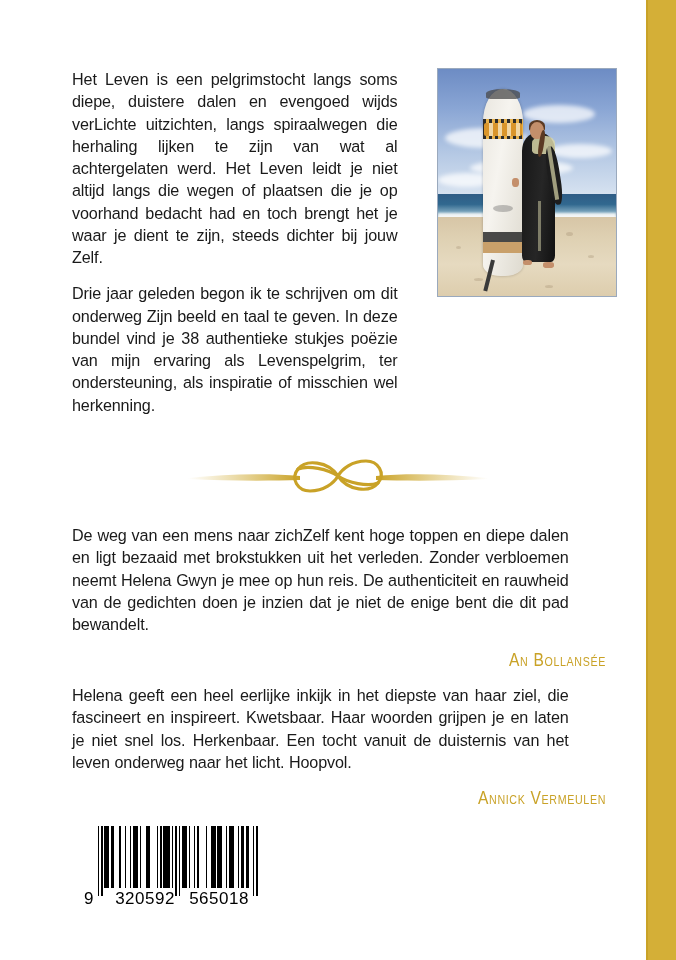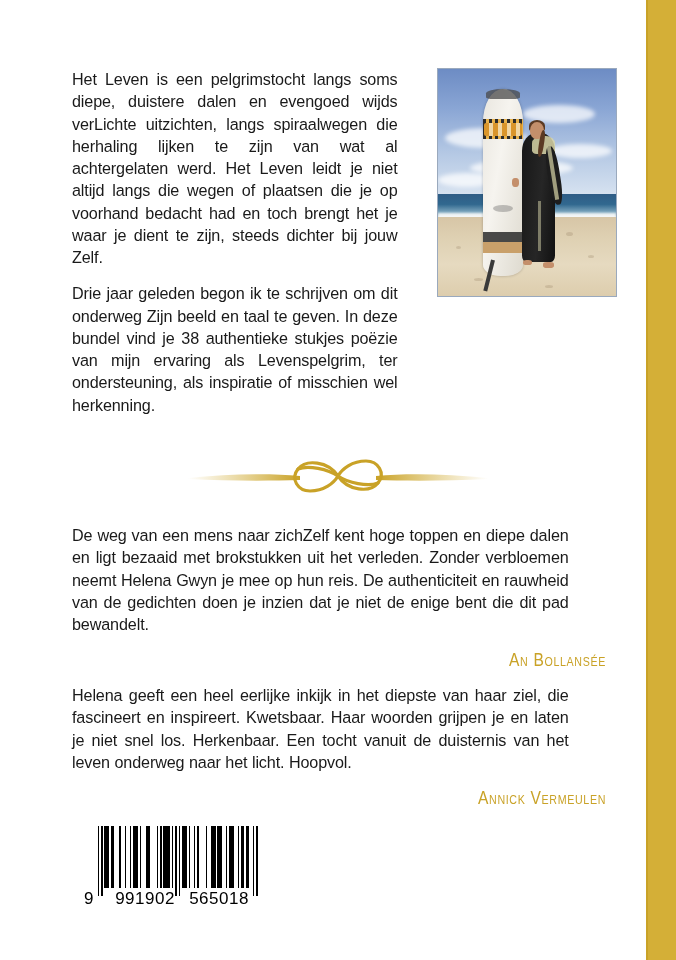--- a/index.html
+++ b/index.html
@@ -517,18 +517,18 @@
         <div class="bar short" style="width: 1.69231px; background: rgb(0, 0, 0);"></div>
         <div class="bar short" style="width: 1.69231px; background: rgb(0, 0, 0);"></div>
         <div class="bar short" style="width: 1.69231px; background: transparent;"></div>
         <div class="bar short" style="width: 1.69231px; background: transparent;"></div>
         <div class="bar" style="width: 1.69231px; background: rgb(0, 0, 0);"></div>
         <div class="bar" style="width: 1.69231px; background: transparent;"></div>
         <div class="bar" style="width: 1.69231px; background: rgb(0, 0, 0);"></div>
       </div>
     <div class="barcode-digits">
       <span class="digit-left">9</span>
-      <span class="digit-mid">991902</span>
+      <span class="digit-mid">320592</span>
       <span class="digit-right">565018</span>
     </div>
   </div>
 
 </div>
 
 </body></html>

